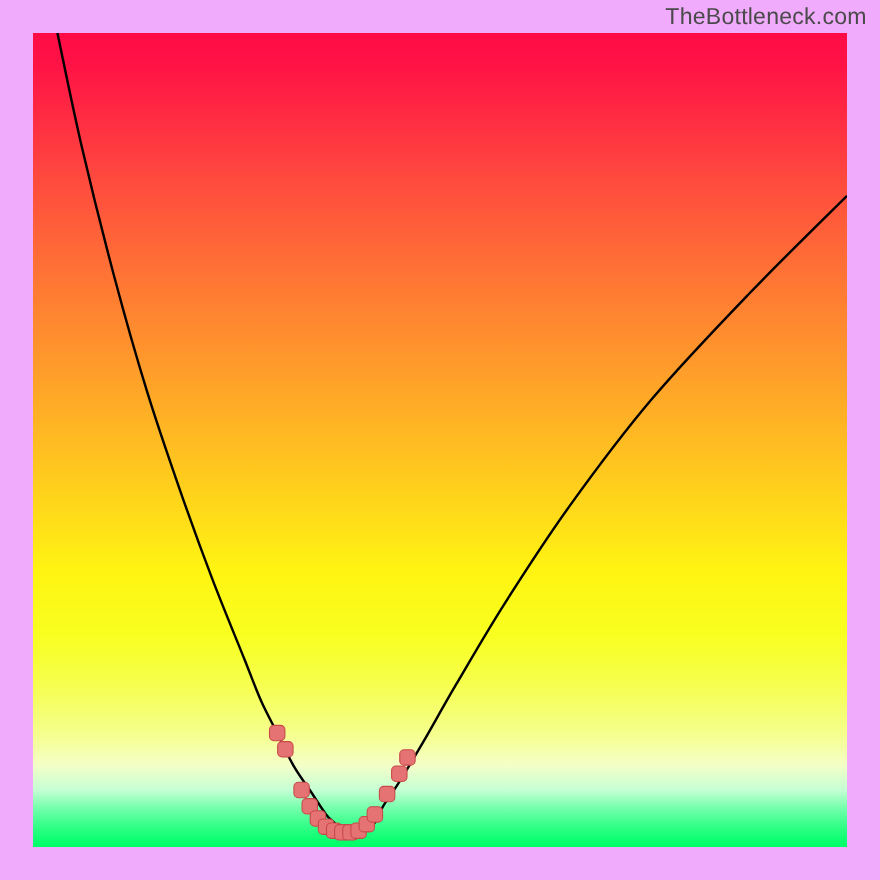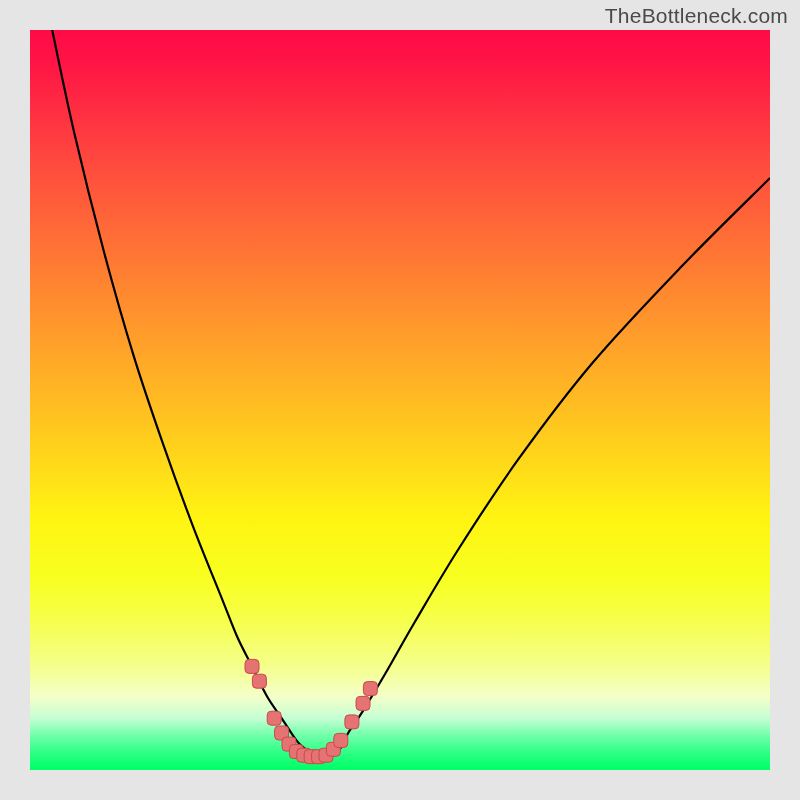--- a/index.html
+++ b/index.html
@@ -8,21 +8,21 @@
     width: 800px;
     height: 800px;
     overflow: hidden;
     background: #000;
     font-family: Arial, Helvetica, sans-serif;
   }
   .frame {
     position: absolute;
     top: 0; left: 0;
     width: 800px; height: 800px;
-    background: #e5e5e5;
+    background: #f0abfc;
   }
   .plot {
     position: absolute;
     top: 30px;
     left: 30px;
     width: 740px;
     height: 740px;
     overflow: hidden;
   }
   .gradient {

